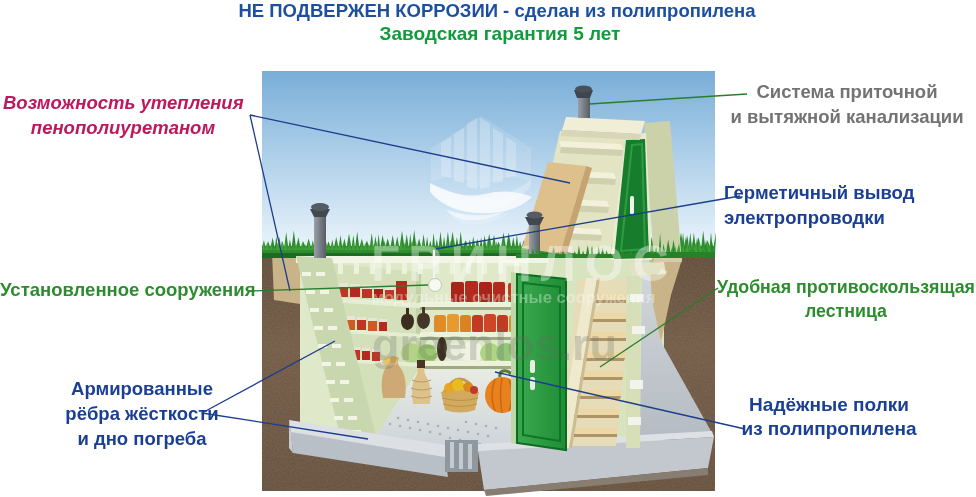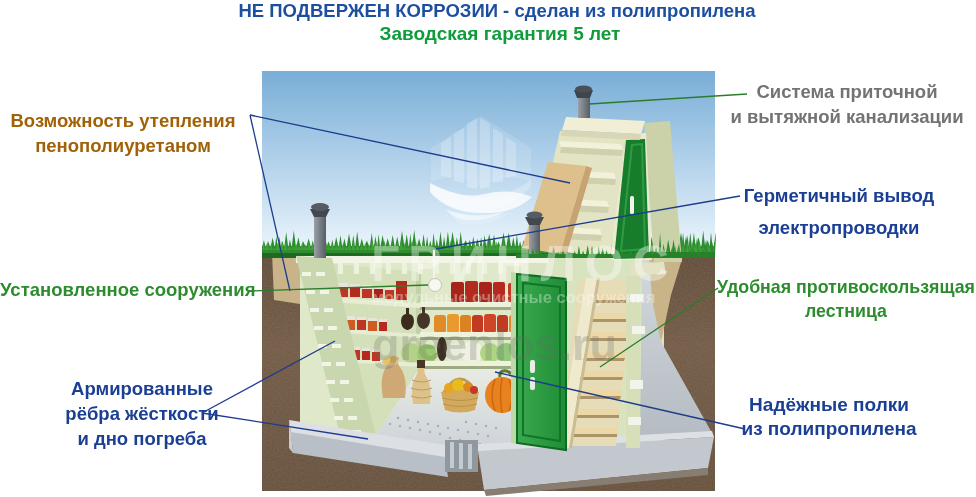--- a/index.html
+++ b/index.html
@@ -1,24 +1,24 @@
 <!DOCTYPE html>
 <html><head>
 <meta charset="utf-8">
 <style>
 html,body{margin:0;padding:0;background:#ffffff;}
 body{width:976px;height:497px;position:relative;font-family:"Liberation Sans",sans-serif;overflow:hidden;}
 .t{position:absolute;font-weight:bold;white-space:nowrap;}
 #title1{left:9px;top:0px;width:976px;text-align:center;font-size:18.5px;color:#1d4fa0;}
 #title2{left:7px;top:23px;width:986px;text-align:center;font-size:19px;color:#0f9c3b;}
-#l1{left:3px;top:108px;width:240px;text-align:center;font-size:18.5px;line-height:25px;color:#a16207;}
+#l1{left:3px;top:90px;width:240px;text-align:center;font-size:18.5px;line-height:25px;color:#be185d;font-style:italic;}
 #l2{left:0px;top:279px;width:260px;text-align:left;font-size:18.5px;color:#2c8c2e;}
 #l3{left:0px;top:376px;width:204px;text-align:center;font-size:18.5px;line-height:25px;color:#1b3f94;margin-left:40px;}
 #r1{left:727px;top:79px;width:240px;text-align:center;font-size:18.5px;line-height:25px;color:#737373;}
-#r2{left:724px;top:180px;width:230px;text-align:center;font-size:18.5px;line-height:32px;color:#1b3f94;}
+#r2{left:724px;top:180px;width:230px;text-align:left;font-size:18.5px;line-height:25px;color:#1b3f94;}
 #r3{left:712px;top:275px;width:268px;text-align:center;font-size:17.8px;line-height:24px;color:#2c8c2e;}
 #r4{left:714px;top:393px;width:230px;text-align:center;font-size:19px;line-height:24px;color:#1b3f94;}
 </style>
 </head>
 <body>
 <svg width="976" height="497" viewBox="0 0 976 497" style="position:absolute;left:0;top:0;">
 <defs>
 <linearGradient id="sky" x1="0" y1="0" x2="0" y2="1">
   <stop offset="0" stop-color="#79aed7"></stop>
   <stop offset="0.45" stop-color="#aecfe9"></stop>

